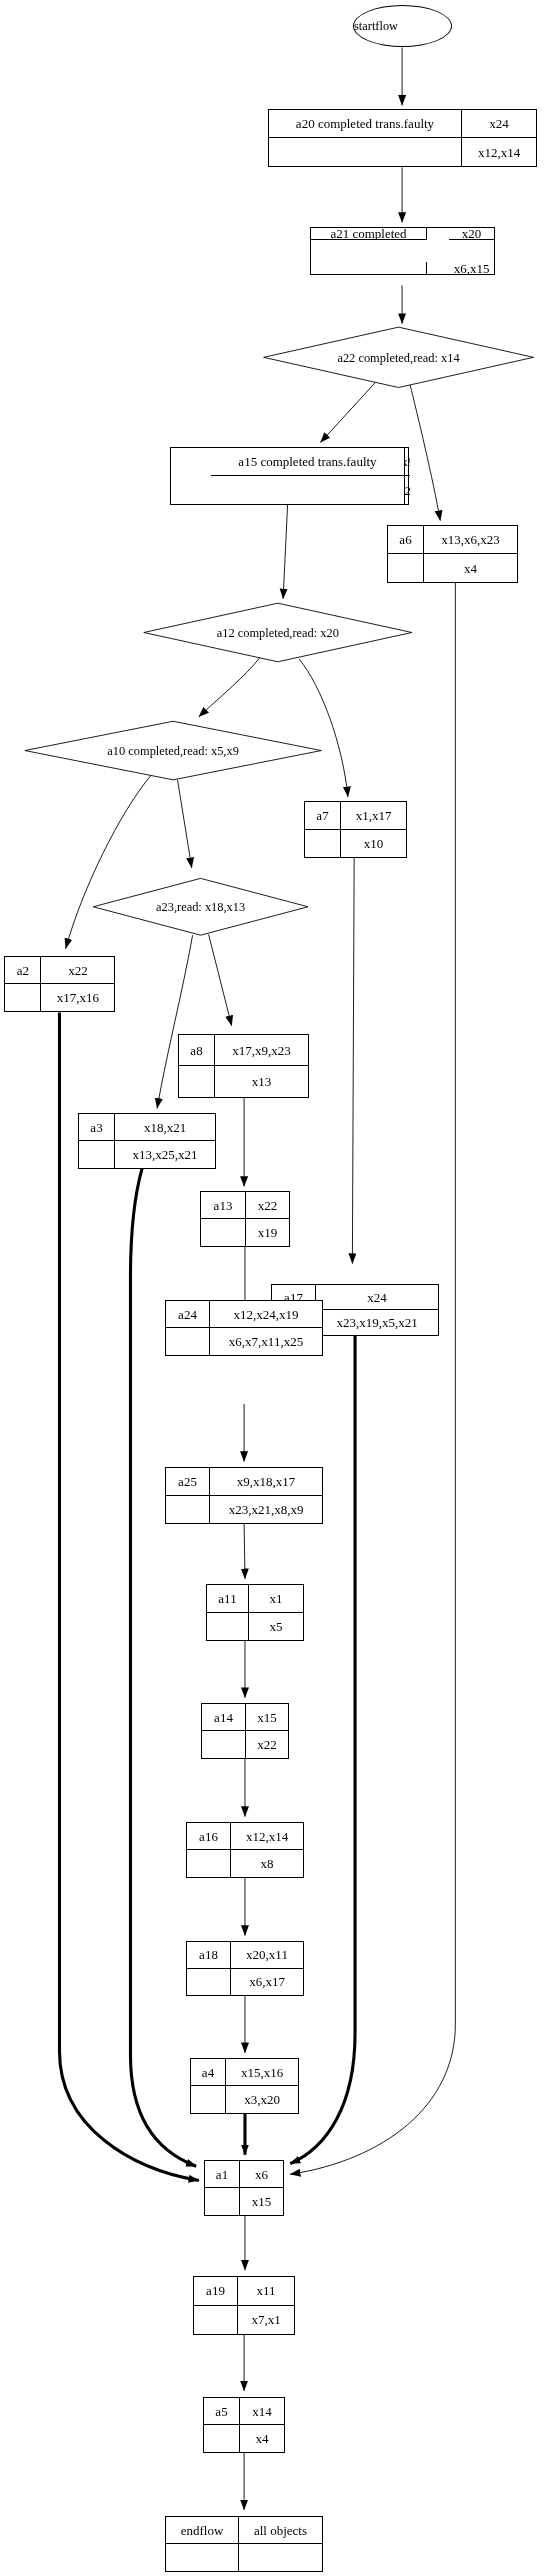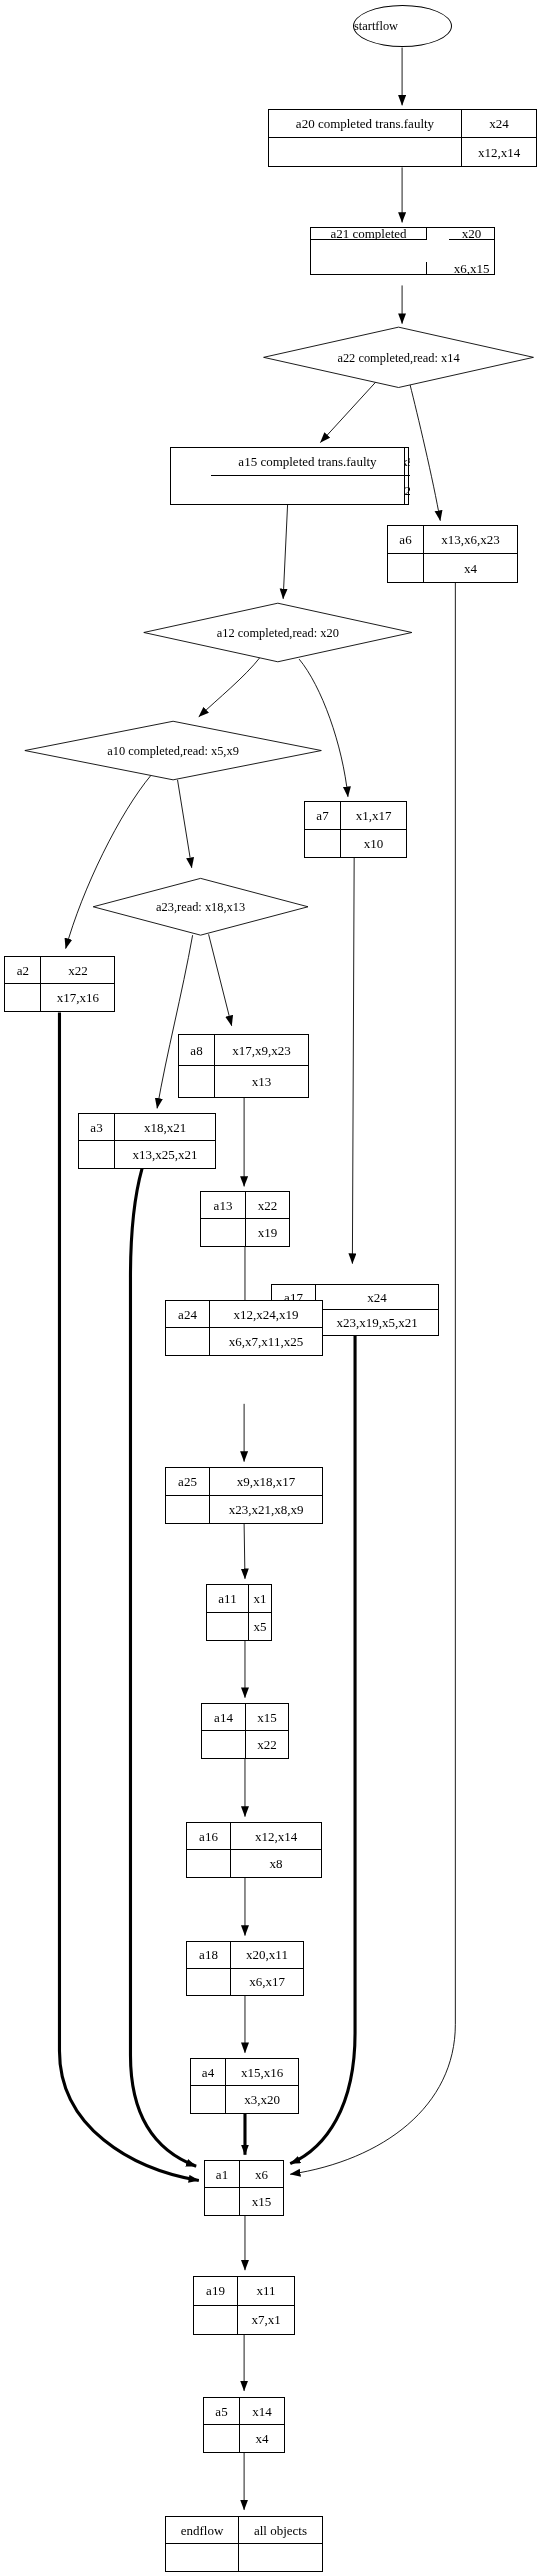--- a/index.html
+++ b/index.html
@@ -137,33 +137,33 @@
       <div class="c tr">x12,x24,x19</div>
       <div class="c bl"></div>
       <div class="c br">x6,x7,x11,x25</div>
     </div>
     <div class="tnode" style="left: 165px; top: 1467px; width: 158px; height: 57px; grid-template-columns: 44px 1fr;">
       <div class="c tl">a25</div>
       <div class="c tr">x9,x18,x17</div>
       <div class="c bl"></div>
       <div class="c br">x23,x21,x8,x9</div>
     </div>
-    <div class="tnode" style="left: 206px; top: 1584px; width: 66px; height: 57px; grid-template-columns: 42px 1fr;">
+    <div class="tnode" style="left: 206px; top: 1584px; width: 98px; height: 57px; grid-template-columns: 42px 1fr;">
       <div class="c tl">a11</div>
       <div class="c tr">x1</div>
       <div class="c bl"></div>
       <div class="c br">x5</div>
     </div>
     <div class="tnode" style="left: 201px; top: 1703px; width: 88px; height: 56px; grid-template-columns: 44px 1fr;">
       <div class="c tl">a14</div>
       <div class="c tr">x15</div>
       <div class="c bl"></div>
       <div class="c br">x22</div>
     </div>
-    <div class="tnode" style="left: 186px; top: 1822px; width: 136px; height: 56px; grid-template-columns: 44px 1fr;">
+    <div class="tnode" style="left: 186px; top: 1822px; width: 118px; height: 56px; grid-template-columns: 44px 1fr;">
       <div class="c tl">a16</div>
       <div class="c tr">x12,x14</div>
       <div class="c bl"></div>
       <div class="c br">x8</div>
     </div>
     <div class="tnode" style="left: 186px; top: 1941px; width: 118px; height: 55px; grid-template-columns: 44px 1fr;">
       <div class="c tl">a18</div>
       <div class="c tr">x20,x11</div>
       <div class="c bl"></div>
       <div class="c br">x6,x17</div>

